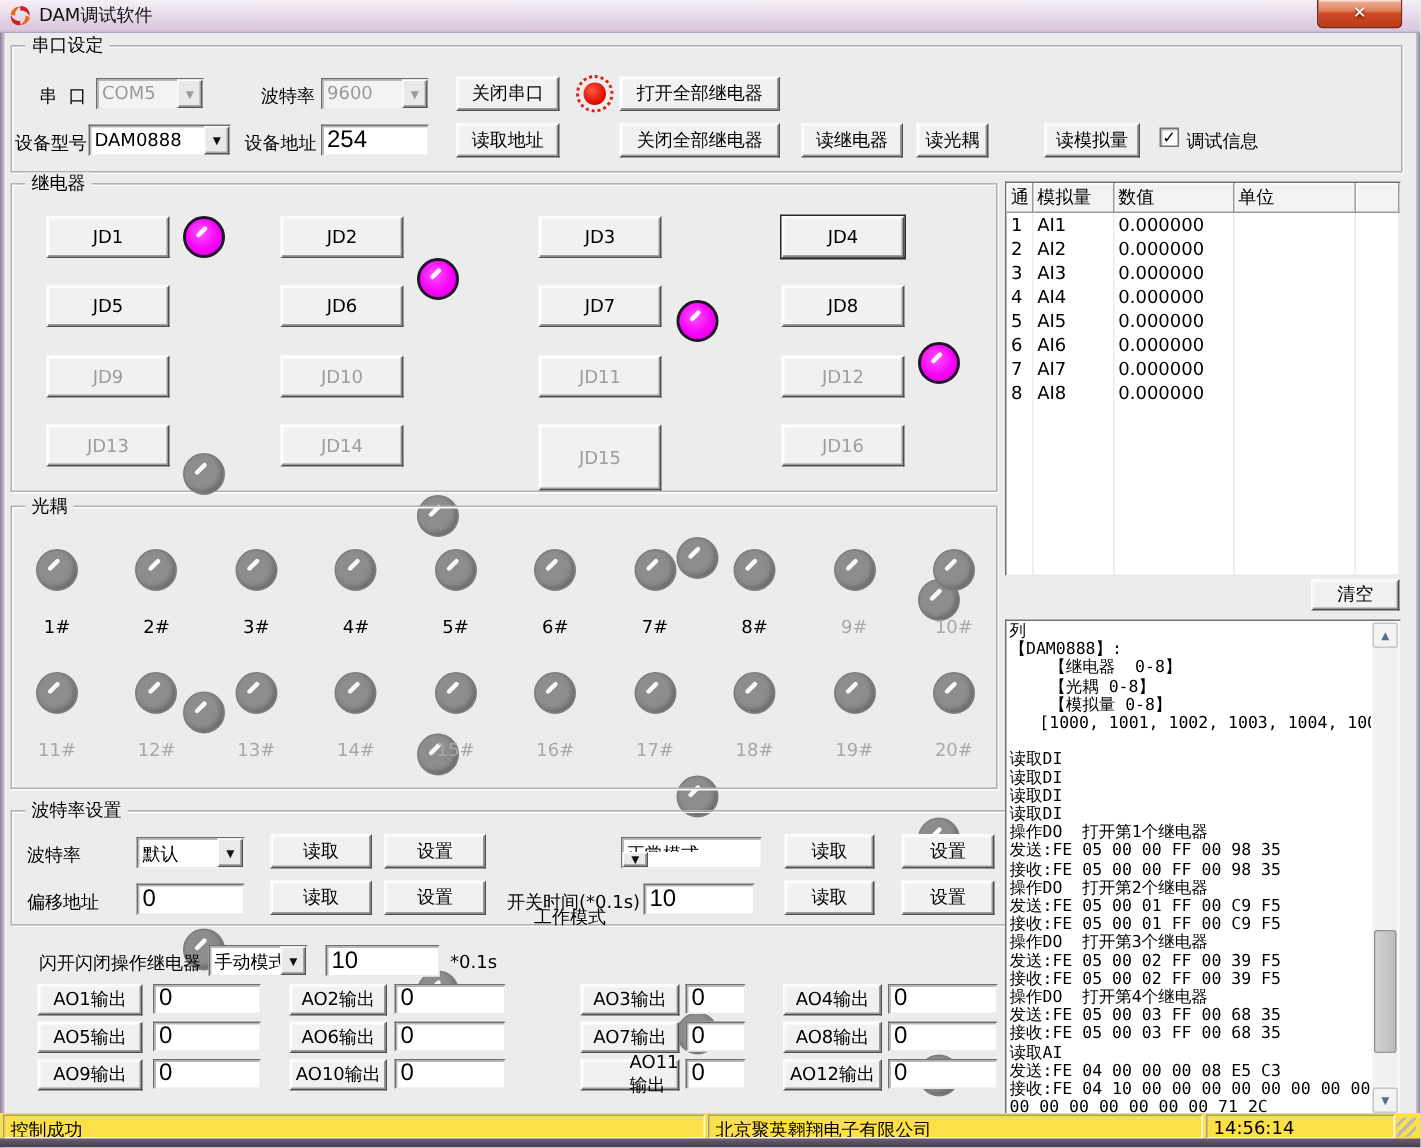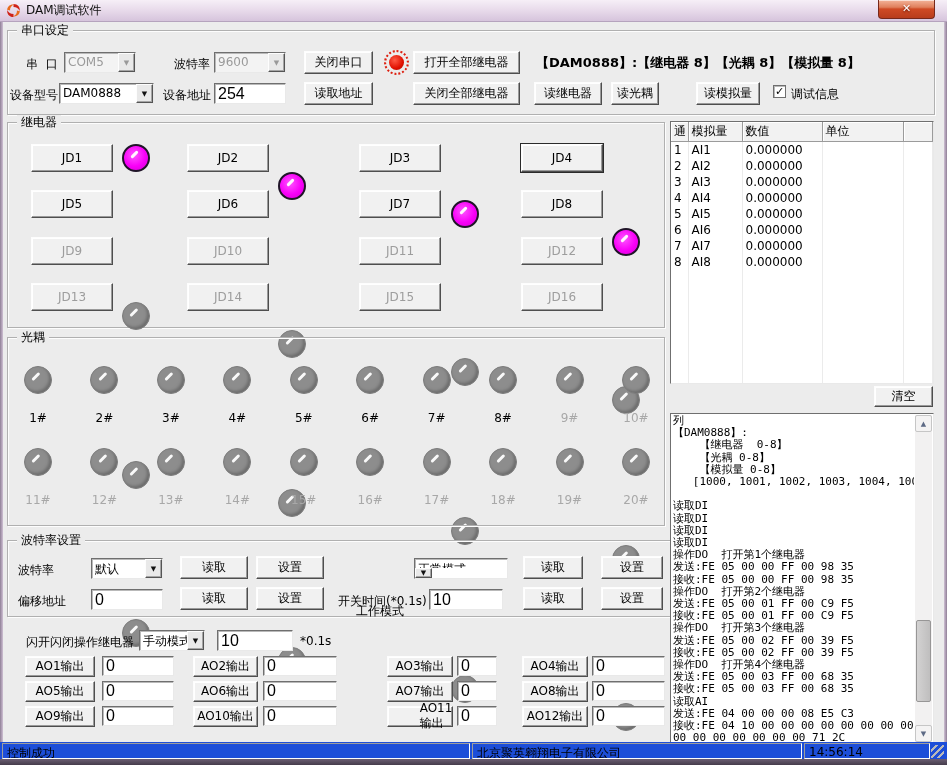--- a/index.html
+++ b/index.html
@@ -76,21 +76,21 @@
     border:1px solid; border-color:#6f6f6f #e9e9e9 #e9e9e9 #6f6f6f; }
   .logtext { position:absolute; left:2px; top:1px; right:19px; bottom:1px; overflow:hidden;
     font-family:"DejaVu Sans Mono","Liberation Mono",monospace; font-size:11px; line-height:12.2px; white-space:pre; }
   .sbar { position:absolute; top:1px; right:1px; bottom:1px; width:17px; background:#f2f1f1; }
   .sbtn { position:absolute; left:0; width:17px; height:17px; background:#f4f3f3; border:1px solid #c6c6c6;
     font-size:7px; color:#5d6a85; display:flex; align-items:center; justify-content:center; border-radius:2px; }
   .sthumb { position:absolute; left:1px; width:15px; background:linear-gradient(90deg,#d3d2d2,#bfbebe);
     border:1px solid #979696; border-radius:2px; }
 
   
-  .statusbar { position:absolute; left:0; top:742px; width:947px; height:17px; background:#1d4ed8; }
+  .statusbar { position:absolute; left:0; top:742px; width:947px; height:17px; background:#fde047; }
   .spanel { position:absolute; top:1px; height:16px; border:1px solid; border-color:#9d9d9d #fdfdfd #fdfdfd #9d9d9d;
     padding:1px 4px; font-size:12px; white-space:nowrap; overflow:hidden; }
   .grip { position:absolute; right:3px; top:3px; width:13px; height:13px;
     background:repeating-linear-gradient(135deg, transparent 0 3px, #b9b9b9 3px 5px); }
 </style>
 </head>
 <body>
 
 <div class="titlebar">
   <svg class="appicon" viewBox="0 0 16 16">
@@ -116,21 +116,20 @@
 
   <span class="lbl" style="left:166px;top:25px;">波特率</span>
   <div class="combo disabled" style="left:206px;top:21px;width:72px;height:21px;">
     <span class="cval">9600</span>
     <span class="carrow">▼</span>
   </div>
 
   <div class="btn" style="left:296px;top:20px;width:69px;height:23px;">关闭串口</div>
   <div class="sunled" style="left:381px;top:24px;"></div>
   <div class="btn" style="left:405px;top:20px;width:107px;height:23px;">打开全部继电器</div>
-  <span class="lbl" style="left:528px;top:23px;font-size:13px;font-weight:bold;">【DAM0888】:【继电器  8】【光耦 8】【模拟量 8】</span>
 
   <span class="lbl" style="left:2px;top:56px;">设备型号</span>
   <div class="combo" style="left:51px;top:52px;width:95px;height:21px;">
     <span class="cval">DAM0888</span>
     <span class="carrow">▼</span>
   </div>
   <span class="lbl" style="left:155px;top:56px;">设备地址</span>
   <input class="tfield" style="left: 206px; top: 52px; width: 72px; height: 21px;" value="254">
   <div class="btn" style="left:296px;top:51px;width:69px;height:23px;">读取地址</div>
   <div class="btn" style="left:405px;top:51px;width:107px;height:23px;">关闭全部继电器</div>
@@ -170,21 +169,21 @@
   <div class="led abs" style="left:270px;top:114px;"></div>
   <div class="btn disabled" style="left:351px;top:114px;width:82px;height:28px;">JD11</div>
   <div class="led abs" style="left:443px;top:114px;"></div>
   <div class="btn disabled" style="left:513px;top:114px;width:82px;height:28px;">JD12</div>
   <div class="led abs" style="left:604px;top:114px;"></div>
 
   <div class="btn disabled" style="left:23px;top:160px;width:82px;height:28px;">JD13</div>
   <div class="led abs" style="left:114px;top:160px;"></div>
   <div class="btn disabled" style="left:179px;top:160px;width:82px;height:28px;">JD14</div>
   <div class="led abs" style="left:270px;top:160px;"></div>
-  <div class="btn disabled" style="left:351px;top:160px;width:82px;height:28px;">JD15</div>
+  <div class="btn disabled" style="left:351px;top:160px;width:82px;height:44px;">JD15</div>
   <div class="led abs" style="left:443px;top:160px;"></div>
   <div class="btn disabled" style="left:513px;top:160px;width:82px;height:28px;">JD16</div>
   <div class="led abs" style="left:604px;top:160px;"></div>
 </div>
 
 <div class="dtable" style="left:670px;top:121px;width:264px;height:263px;">
   <table>
     <colgroup>
         <col style="width:17px">
         <col style="width:54px">

